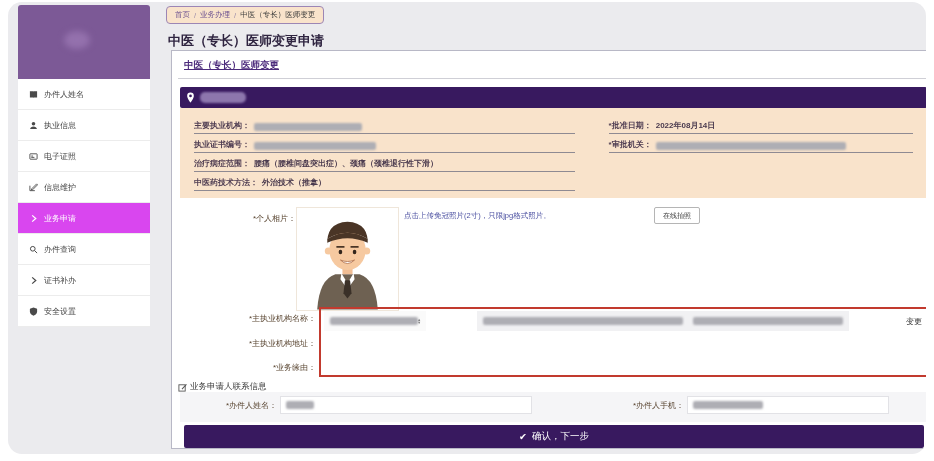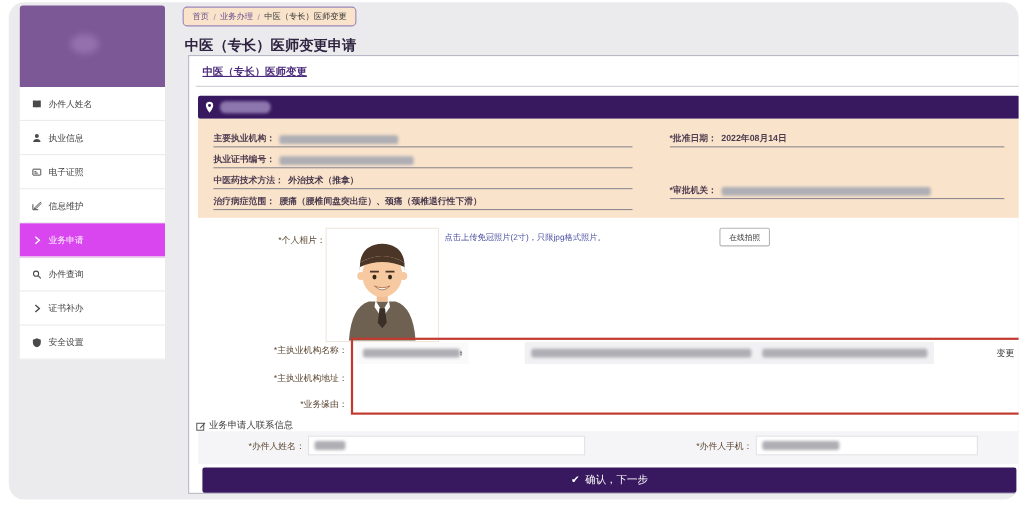--- a/index.html
+++ b/index.html
@@ -25,21 +25,21 @@
   .ptitle { font-size:13px; font-weight:bold; color:#2f2440; margin:8px 0 0 10px; }
 
   .card { position:absolute; left:13px; top:48px; width:765px; height:399px; background:#fff; border:1px solid #b8b8c6; }
   .sec-link { position:absolute; left:12px; top:8px; font-size:9.5px; font-weight:bold; color:#4b2a7b; text-decoration:underline; cursor:pointer; }
   .sec-rule { position:absolute; left:6px; right:6px; top:27px; border-top:1px solid #cfcfd6; }
   .loc-bar { position:absolute; left:8px; right:8px; top:36px; height:21px; background:#38195f; border-radius:2px; display:flex; align-items:center; padding:0 6px; gap:5px; }
   .loc-bar svg { width:9px; height:11px; }
 
   .peach { position:absolute; left:8px; right:8px; top:57px; height:90px; background:#f9e3cb; padding:7px 14px 6px; display:flex; gap:34px; }
   .pcol { display:flex; flex-direction:column;font-weight:bold; }
-  .pcol.l { flex:1.25; } .pcol.r { flex:1;gap:28px; }
+  .pcol.l { flex:1.25; } .pcol.r { flex:1; }
   .prow { display:flex; align-items:flex-end; gap:4px; border-bottom:1px solid #8f8a92; height:19px; padding-bottom:2px; font-size:8px; color:#4f3d52; }
   .prow .plbl { white-space:nowrap; }
   .prow .pval { color:#4a3a4e; }
 
   .rb { display:inline-block; background:#aeaeb4; border-radius:2px; filter:blur(1.3px); height:8px; vertical-align:middle; }
   .rb.light { background:#8d76ad; height:11px; width:46px; border-radius:5px; }
 
   .flabel { position:absolute; font-size:8px; color:#5a4632; text-align:right; white-space:nowrap; }
   .photo { position:absolute; left:124px; top:156px; width:103px; height:104px; background:#fff; border:1px solid #efe6da; cursor:pointer; }
   .photo svg { width:100%; height:100%; display:block; }
@@ -154,26 +154,26 @@
         <div class="pcol l">
           <div class="prow">
             <span class="plbl">主要执业机构：</span>
             <span class="rb" style="width:108px"></span>
           </div>
           <div class="prow">
             <span class="plbl">执业证书编号：</span>
             <span class="rb" style="width:122px"></span>
           </div>
           <div class="prow">
+            <span class="plbl">治疗病症范围：</span>
+            <span class="pval">腰痛（腰椎间盘突出症）、颈痛（颈椎退行性下滑）</span>
+          </div>
+          <div class="prow">
             <span class="plbl">中医药技术方法：</span>
             <span class="pval">外治技术（推拿）</span>
-          </div>
-          <div class="prow">
-            <span class="plbl">治疗病症范围：</span>
-            <span class="pval">腰痛（腰椎间盘突出症）、颈痛（颈椎退行性下滑）</span>
           </div>
         </div>
         <div class="pcol r">
           <div class="prow">
             <span class="plbl">*批准日期：</span>
             <span class="pval">2022年08月14日</span>
           </div>
           <div class="prow">
             <span class="plbl">*审批机关：</span>
             <span class="rb" style="width:190px"></span>

